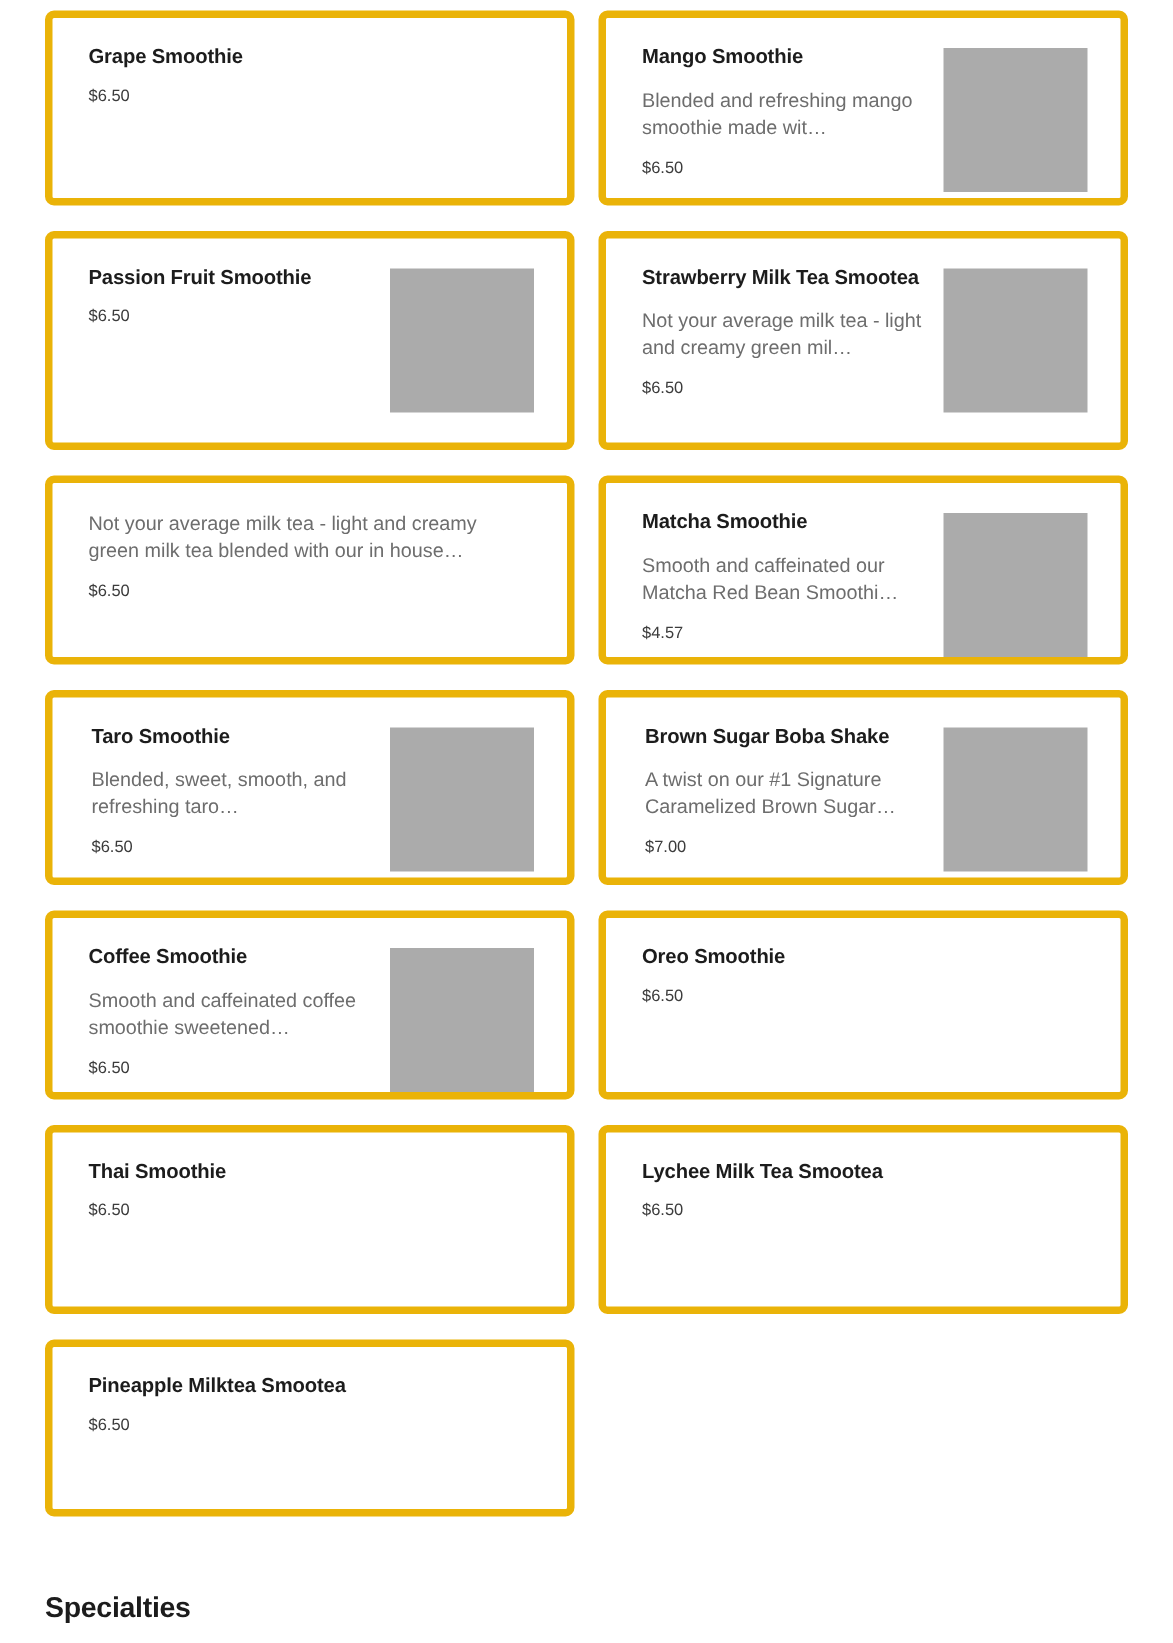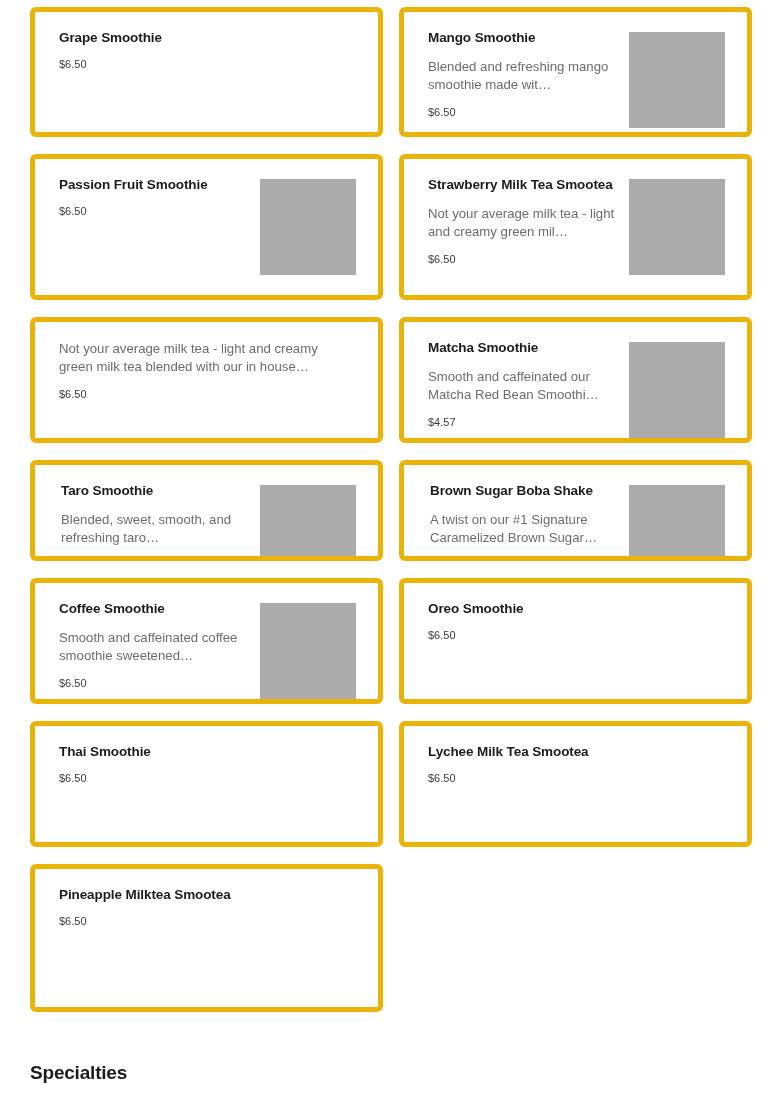--- a/index.html
+++ b/index.html
@@ -44,24 +44,24 @@
     flex-direction: row;
     justify-content: space-between;
     align-items: flex-start;
     overflow: hidden;
   }
 
   
   .h-r1 { height: 130px; }
   .h-r2 { height: 146px; }
   .h-r3 { height: 126px; }
-  .h-r4 { height: 101px; padding-left: 26px; }
+  .h-r4 { height: 130px; padding-left: 26px; }
   .h-r5 { height: 126px; }
   .h-r6 { height: 126px; }
-  .h-r7 { height: 148px; }
+  .h-r7 { height: 118px; }
 
   .card-text {
     flex: 1 1 auto;
     min-width: 0;
     padding-right: 10px;
   }
 
   .card-title {
     font-size: 13.5px;
     font-weight: bold;

